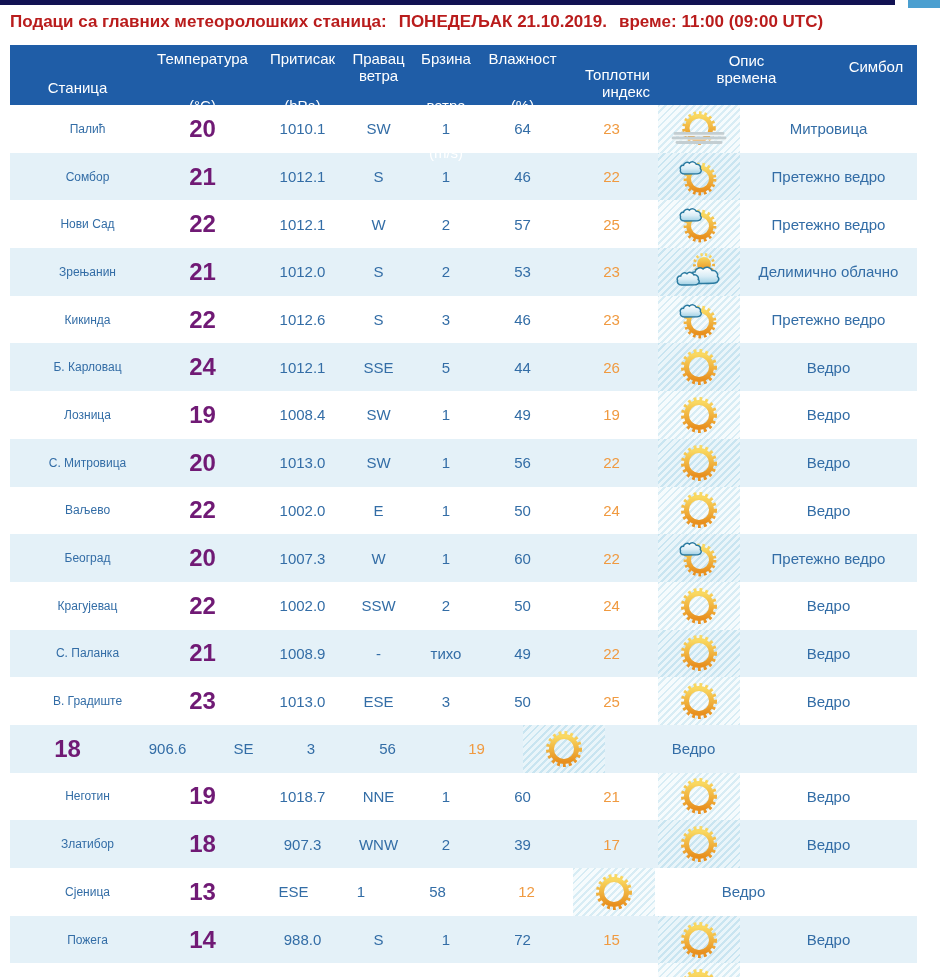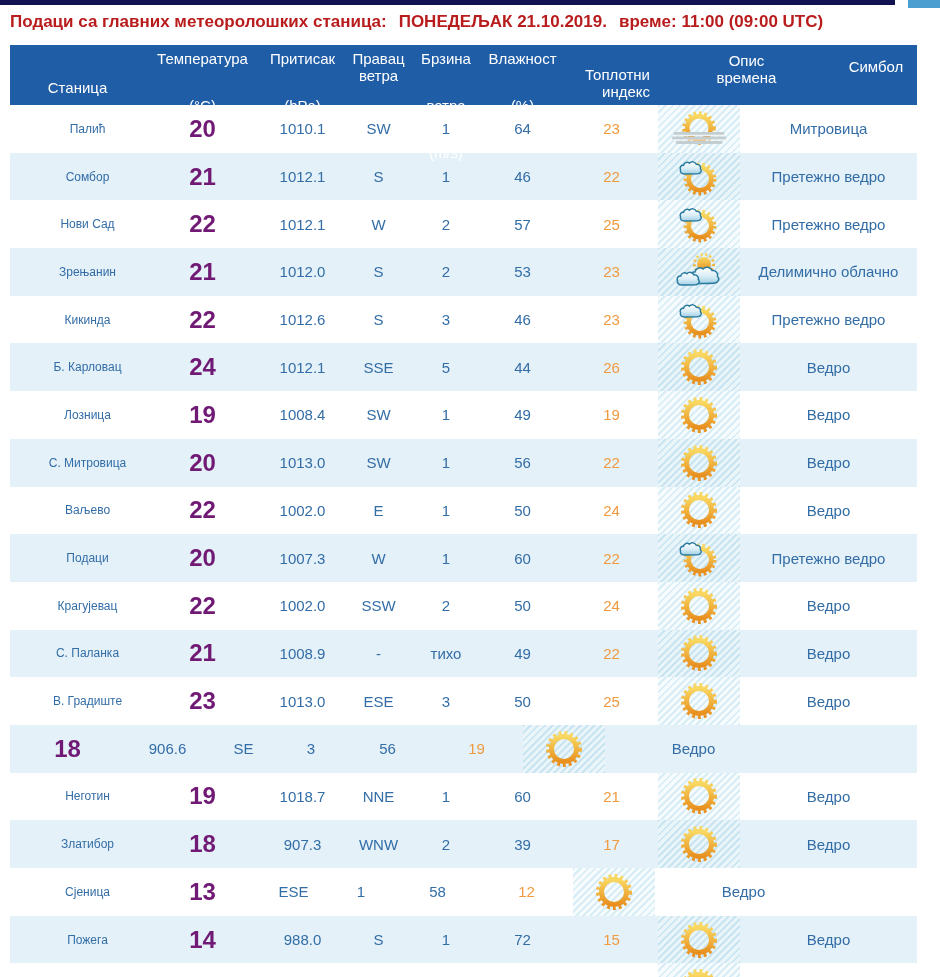--- a/index.html
+++ b/index.html
@@ -439,21 +439,21 @@
         </svg>
 
       </div>
       <div class="cell c-desc">
             <span>Ведро</span>
           </div>
     </div>
 
     <div class="t-row">
       <div class="cell c-station">
-            <span>Подаци</span>
+            <span>Београд</span>
           </div>
       <div class="cell c-temp">
             <span>20</span>
           </div>
       <div class="cell c-press">
             <span>1007.3</span>
           </div>
       <div class="cell c-wdir">
             <span>W</span>
           </div>

